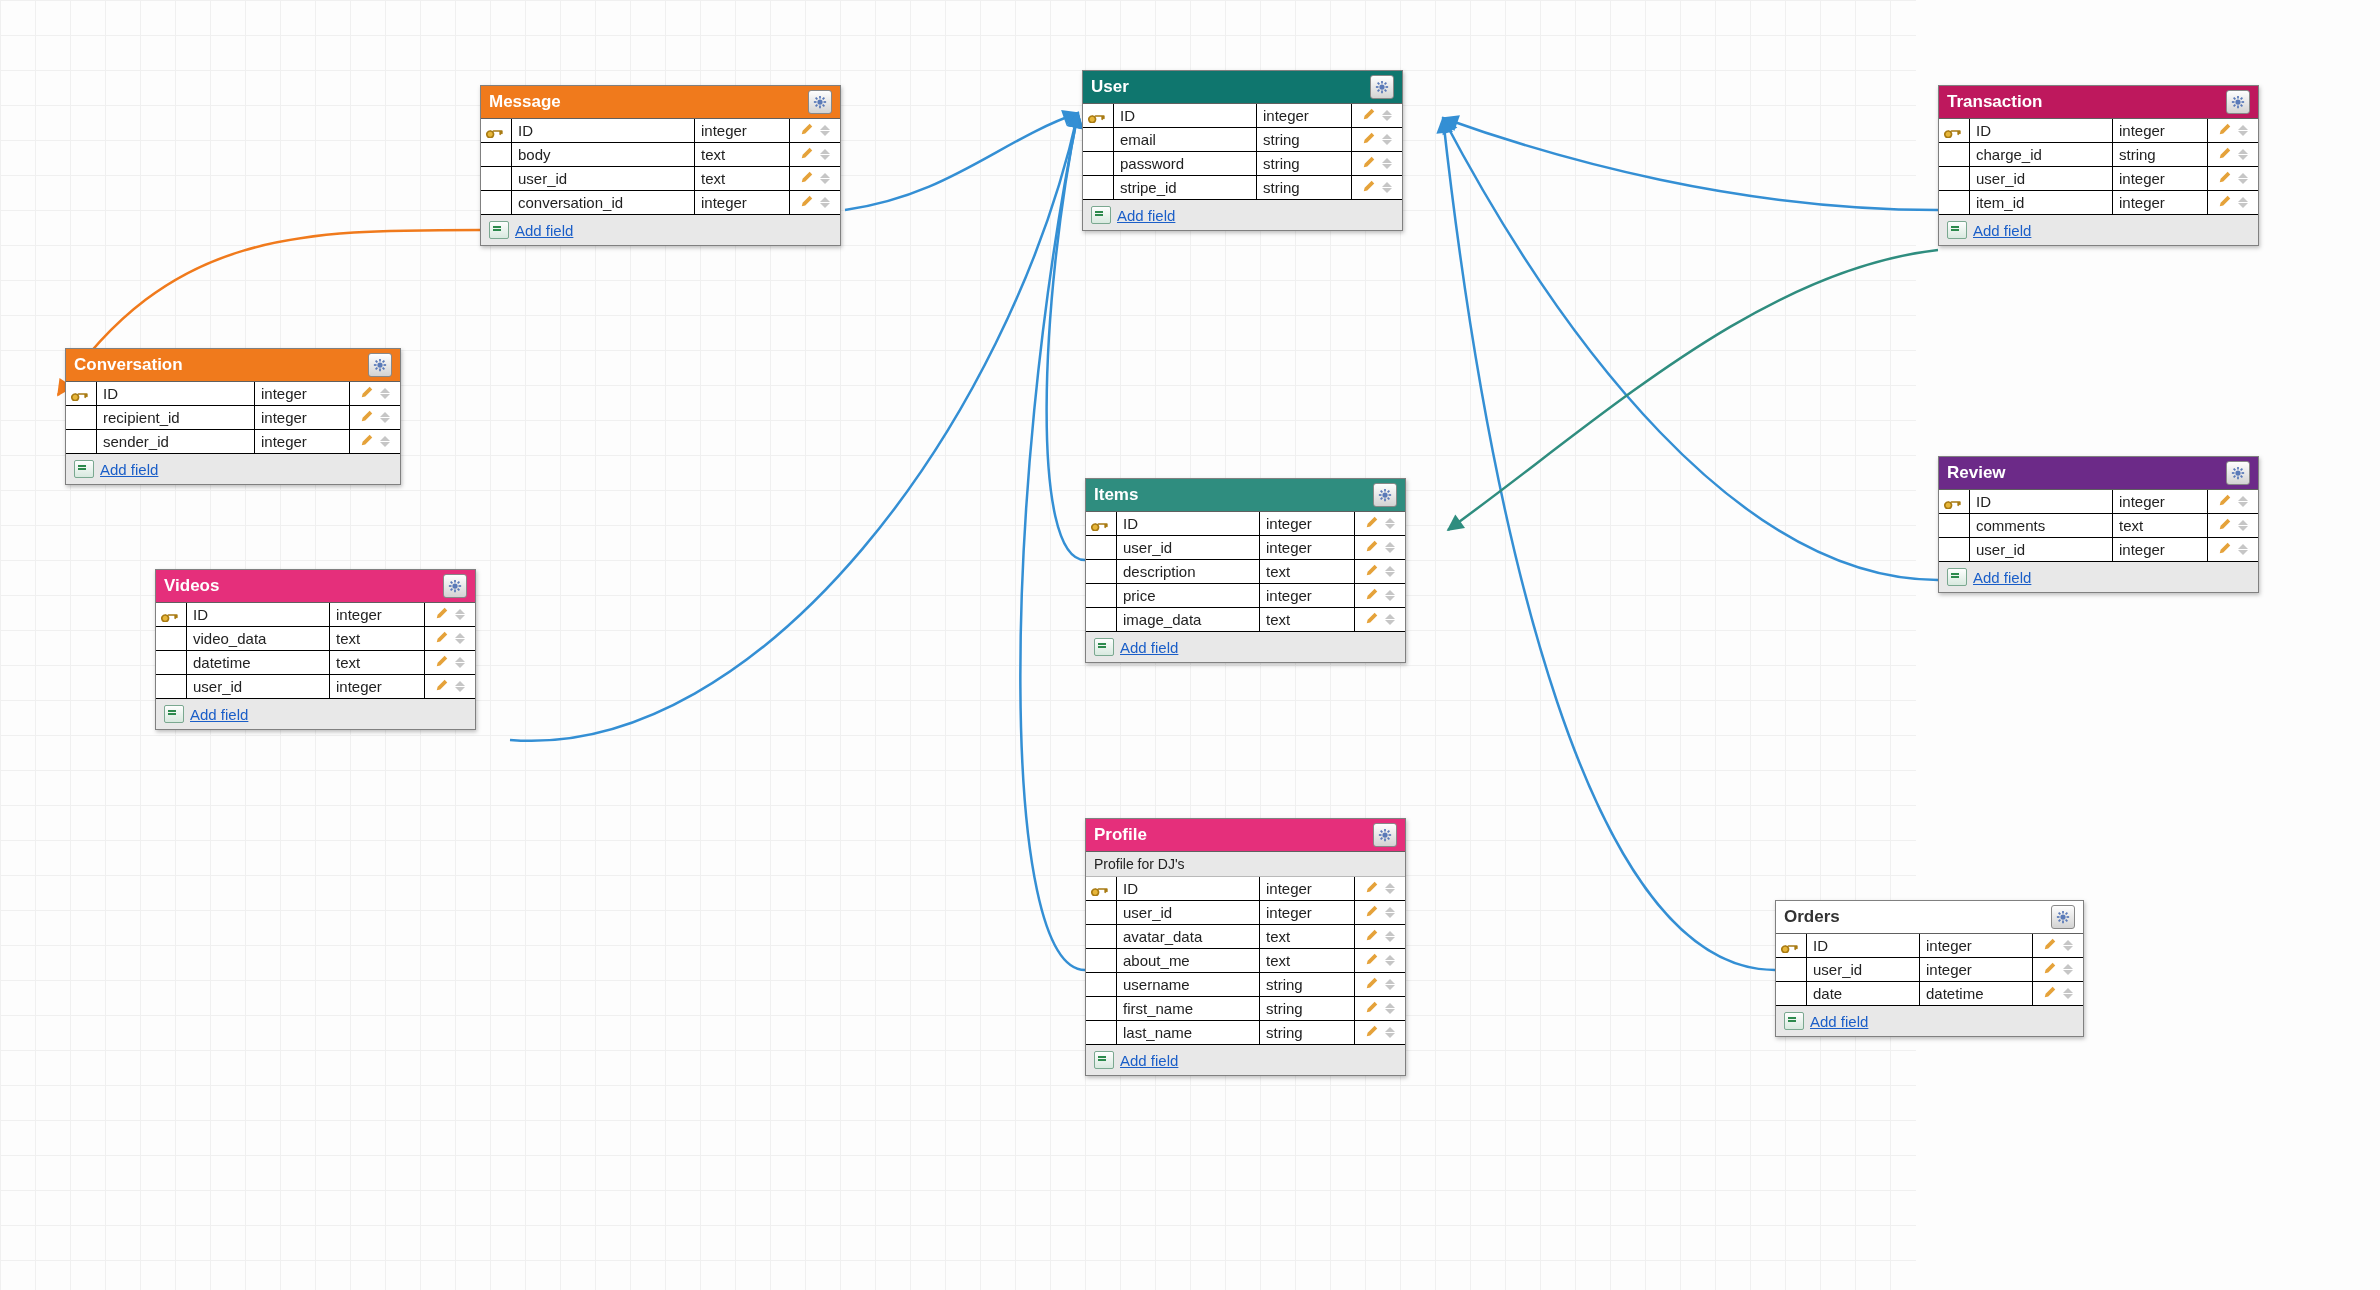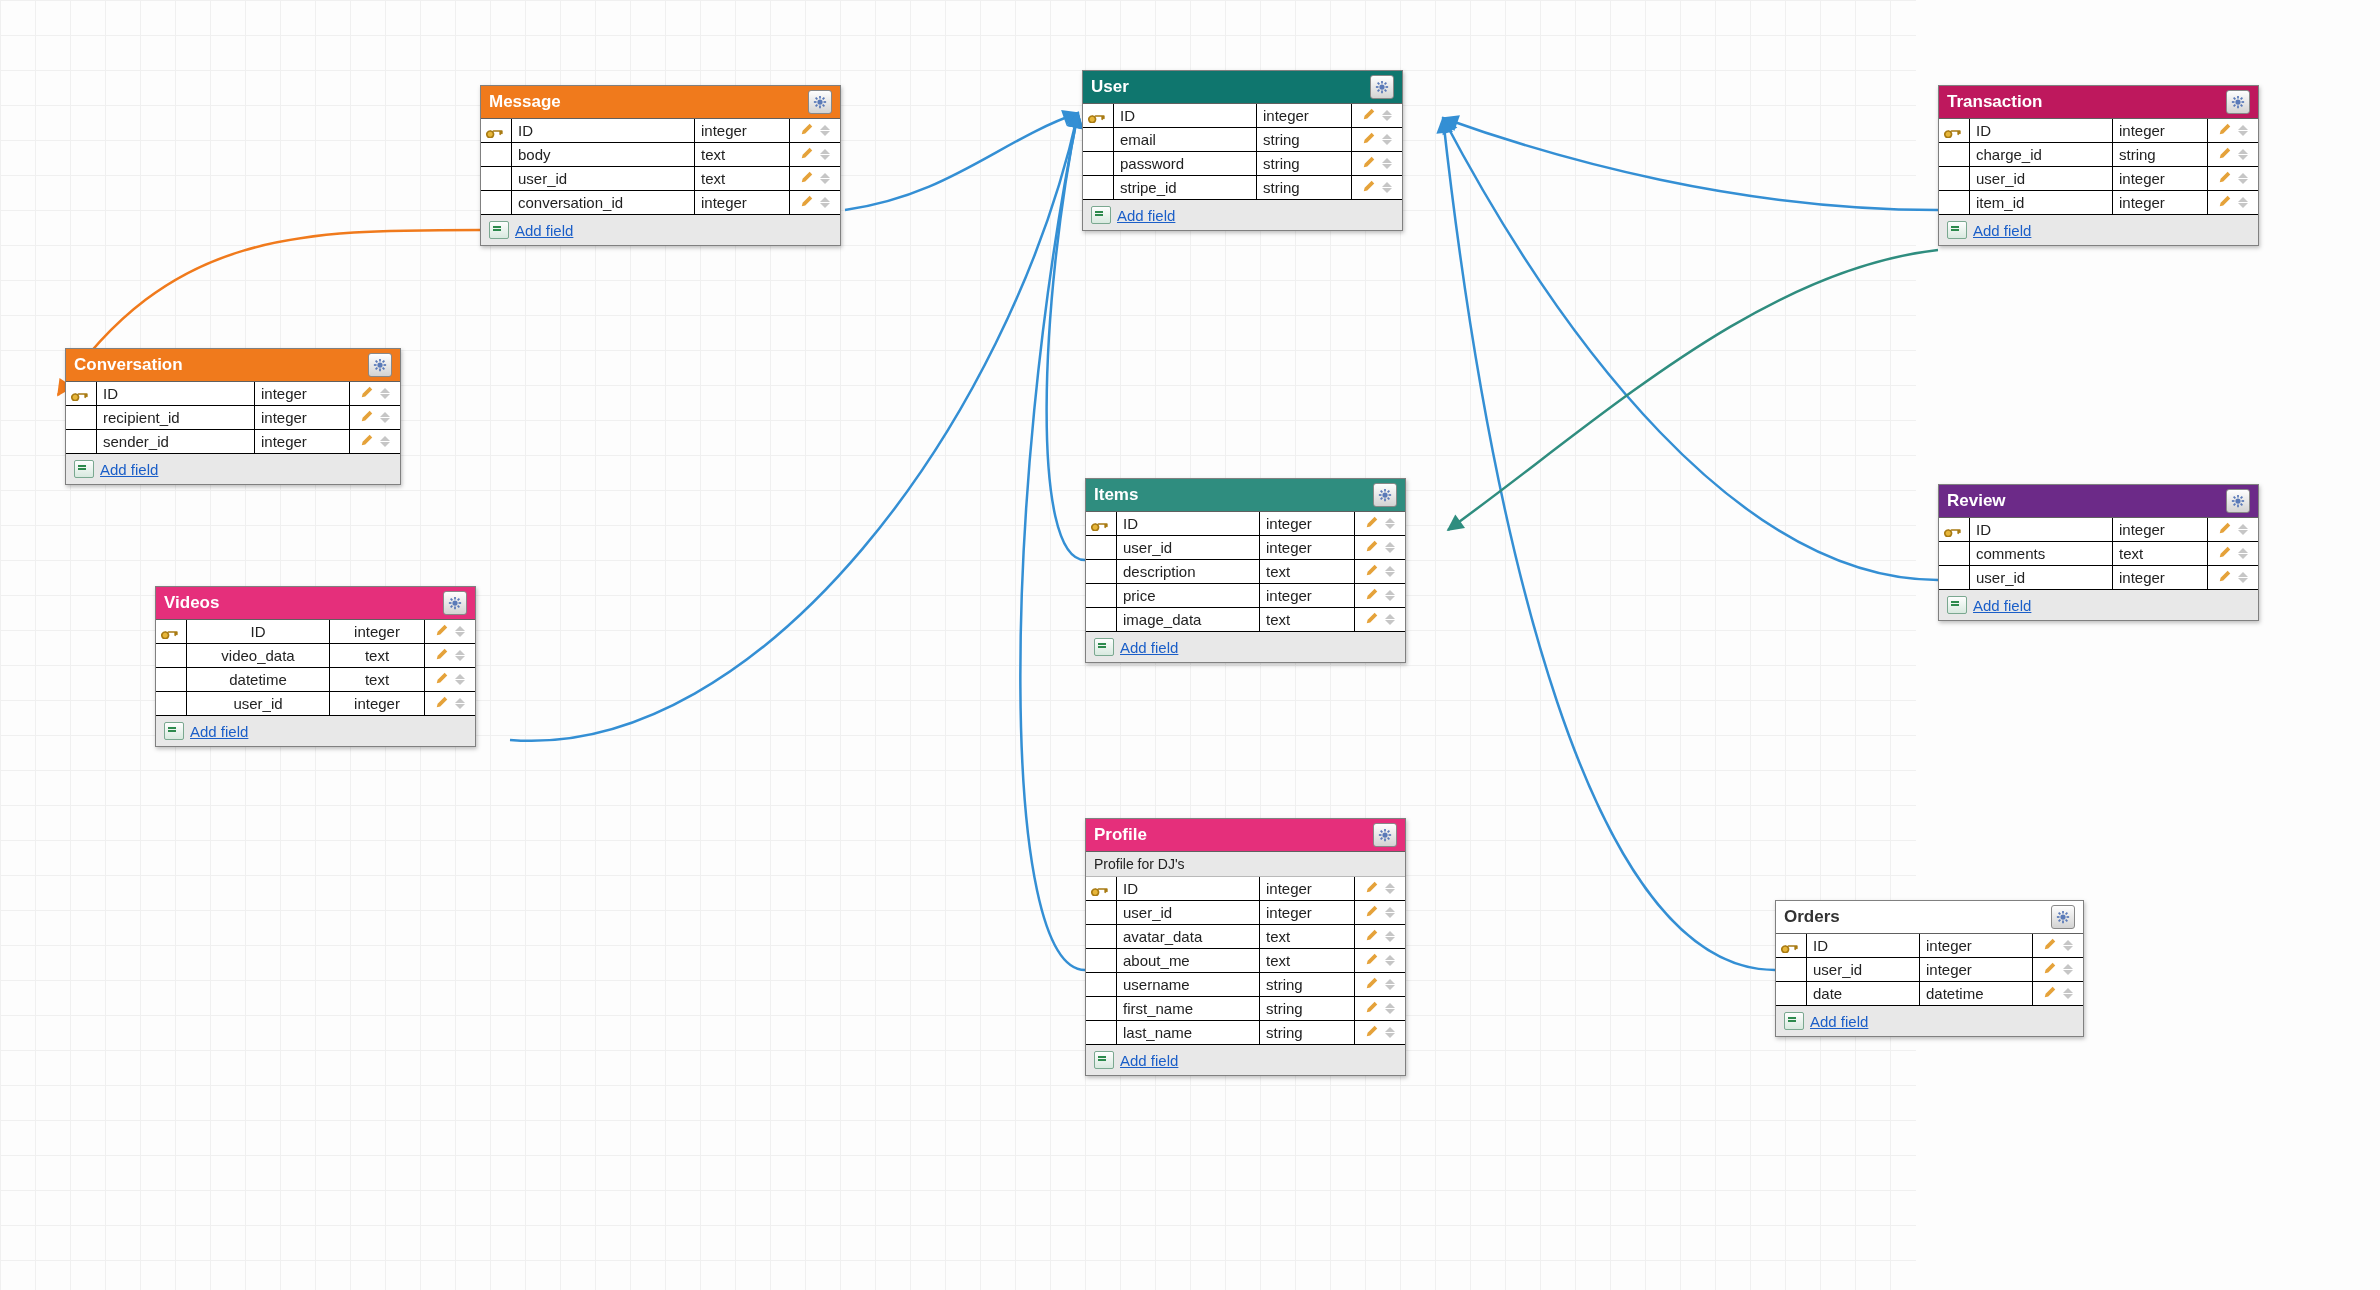--- a/index.html
+++ b/index.html
@@ -559,21 +559,21 @@
               <span class="dn"></span>
             </span>
       </div>
     </div>
       </div>
     <div class="add">
       <span class="addicon"></span>
       <a href="#">Add field</a>
     </div>
     </div>
-    <div class="entity" style="left: 1938px; top: 484px;">
+    <div class="entity" style="left: 1938px; top: 456px;">
     <div class="hdr c-purple">
       <span class="title">Review</span>
       <span class="gear">
           <svg viewBox="0 0 16 16">
             <circle cx="8" cy="8" r="3" fill="#5a7ab8"></circle>
             <g stroke="#5a7ab8" stroke-width="2">
               <line x1="8" y1="1" x2="8" y2="4"></line>
               <line x1="8" y1="12" x2="8" y2="15"></line>
               <line x1="1" y1="8" x2="4" y2="8"></line>
               <line x1="12" y1="8" x2="15" y2="8"></line>
@@ -640,21 +640,21 @@
               <span class="dn"></span>
             </span>
       </div>
     </div>
       </div>
     <div class="add">
       <span class="addicon"></span>
       <a href="#">Add field</a>
     </div>
     </div>
-    <div class="entity" style="left: 155px; top: 586px; text-align: center;">
+    <div class="entity" style="left: 155px; top: 569px;">
     <div class="hdr c-pink">
       <span class="title">Videos</span>
       <span class="gear">
           <svg viewBox="0 0 16 16">
             <circle cx="8" cy="8" r="3" fill="#5a7ab8"></circle>
             <g stroke="#5a7ab8" stroke-width="2">
               <line x1="8" y1="1" x2="8" y2="4"></line>
               <line x1="8" y1="12" x2="8" y2="15"></line>
               <line x1="1" y1="8" x2="4" y2="8"></line>
               <line x1="12" y1="8" x2="15" y2="8"></line>

